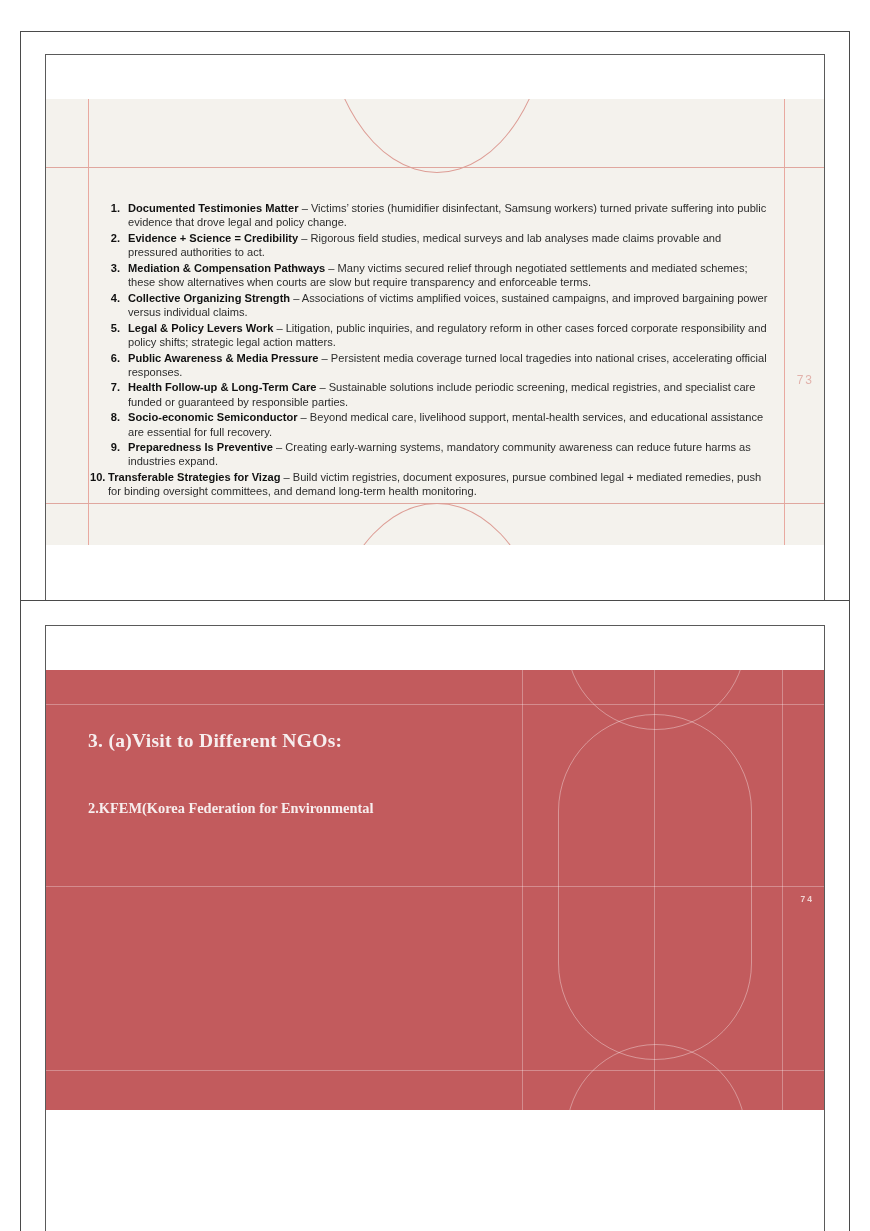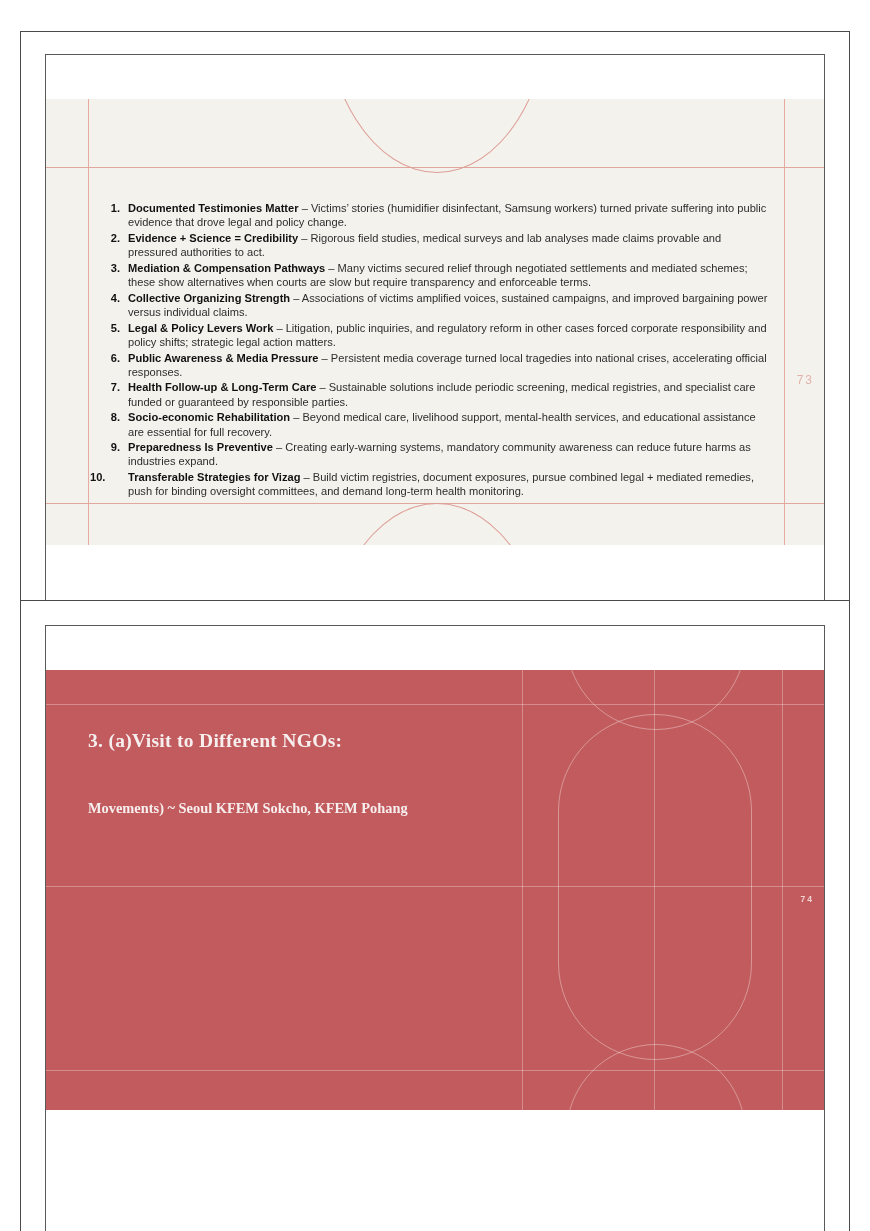--- a/index.html
+++ b/index.html
@@ -102,21 +102,21 @@
     position: absolute;
     left: 0;
     top: 0;
     width: 30px;
     text-align: right;
     font-weight: bold;
     color: #111111;
     font-size: 11.1px;
   }
   ol.points > li.wide::before { width: 34px; text-align: left; left: 0; }
-  ol.points > li.wide { padding-left: 38px; }
+  ol.points > li.wide { padding-left: 18px; }
   .pt-title {
     font-weight: bold;
     color: #111111;
   }
   .pt-body { color: #2d2d2d; }
 
   
   .page-num-1 {
     position: absolute;
     right: 10px;
@@ -212,21 +212,21 @@
 
       <div class="list-wrap">
         <ol class="points">
           <li><span class="pt-title">Documented Testimonies Matter</span><span class="pt-body"> – Victims’ stories (humidifier disinfectant, Samsung workers) turned private suffering into public evidence that drove legal and policy change.</span></li>
           <li><span class="pt-title">Evidence + Science = Credibility</span><span class="pt-body"> – Rigorous field studies, medical surveys and lab analyses made claims provable and pressured authorities to act.</span></li>
           <li><span class="pt-title">Mediation &amp; Compensation Pathways</span><span class="pt-body"> – Many victims secured relief through negotiated settlements and mediated schemes; these show alternatives when courts are slow but require transparency and enforceable terms.</span></li>
           <li><span class="pt-title">Collective Organizing Strength</span><span class="pt-body"> – Associations of victims amplified voices, sustained campaigns, and improved bargaining power versus individual claims.</span></li>
           <li><span class="pt-title">Legal &amp; Policy Levers Work</span><span class="pt-body"> – Litigation, public inquiries, and regulatory reform in other cases forced corporate responsibility and policy shifts; strategic legal action matters.</span></li>
           <li><span class="pt-title">Public Awareness &amp; Media Pressure</span><span class="pt-body"> – Persistent media coverage turned local tragedies into national crises, accelerating official responses.</span></li>
           <li><span class="pt-title">Health Follow-up &amp; Long-Term Care</span><span class="pt-body"> – Sustainable solutions include periodic screening, medical registries, and specialist care funded or guaranteed by responsible parties.</span></li>
-          <li><span class="pt-title">Socio-economic Rehabilitation</span><span class="pt-body"> – Beyond medical care, livelihood support, mental-health services, and educational assistance are essential for full recovery.</span></li>
+          <li><span class="pt-title">Socio-economic Semiconductor</span><span class="pt-body"> – Beyond medical care, livelihood support, mental-health services, and educational assistance are essential for full recovery.</span></li>
           <li><span class="pt-title">Preparedness Is Preventive</span><span class="pt-body"> – Creating early-warning systems, mandatory community awareness can reduce future harms as industries expand.</span></li>
           <li class="wide"><span class="pt-title">Transferable Strategies for Vizag</span><span class="pt-body"> – Build victim registries, document exposures, pursue combined legal + mediated remedies, push for binding oversight committees, and demand long-term health monitoring.</span></li>
         </ol>
       </div>
 
       <div class="page-num-1">73</div>
     </div>
   </div>
 </div>
 
@@ -241,19 +241,19 @@
       <div class="g2-line-h" style="top:34px;"></div>
       <div class="g2-line-h" style="top:216px;"></div>
       <div class="g2-line-h" style="top:400px;"></div>
 
       <div class="g2-stadium" style="left:512px; top:44px; width:192px; height:344px;"></div>
       <div class="g2-circle" style="left:520px; top:-120px; width:178px; height:178px;"></div>
       <div class="g2-circle" style="left:520px; top:374px; width:178px; height:178px;"></div>
 
       <div class="ngo-wrap">
         <div class="ngo-title">3. (a)Visit to Different NGOs:</div>
-        <div class="ngo-line">Movements) ~ Seoul KFEM Sokcho, KFEM Pohang</div>
+        <div class="ngo-line">2.KFEM(Korea Federation for Environmental</div>
       </div>
 
       <div class="page-num-2">74</div>
     </div>
   </div>
 </div>
 
 </body></html>

